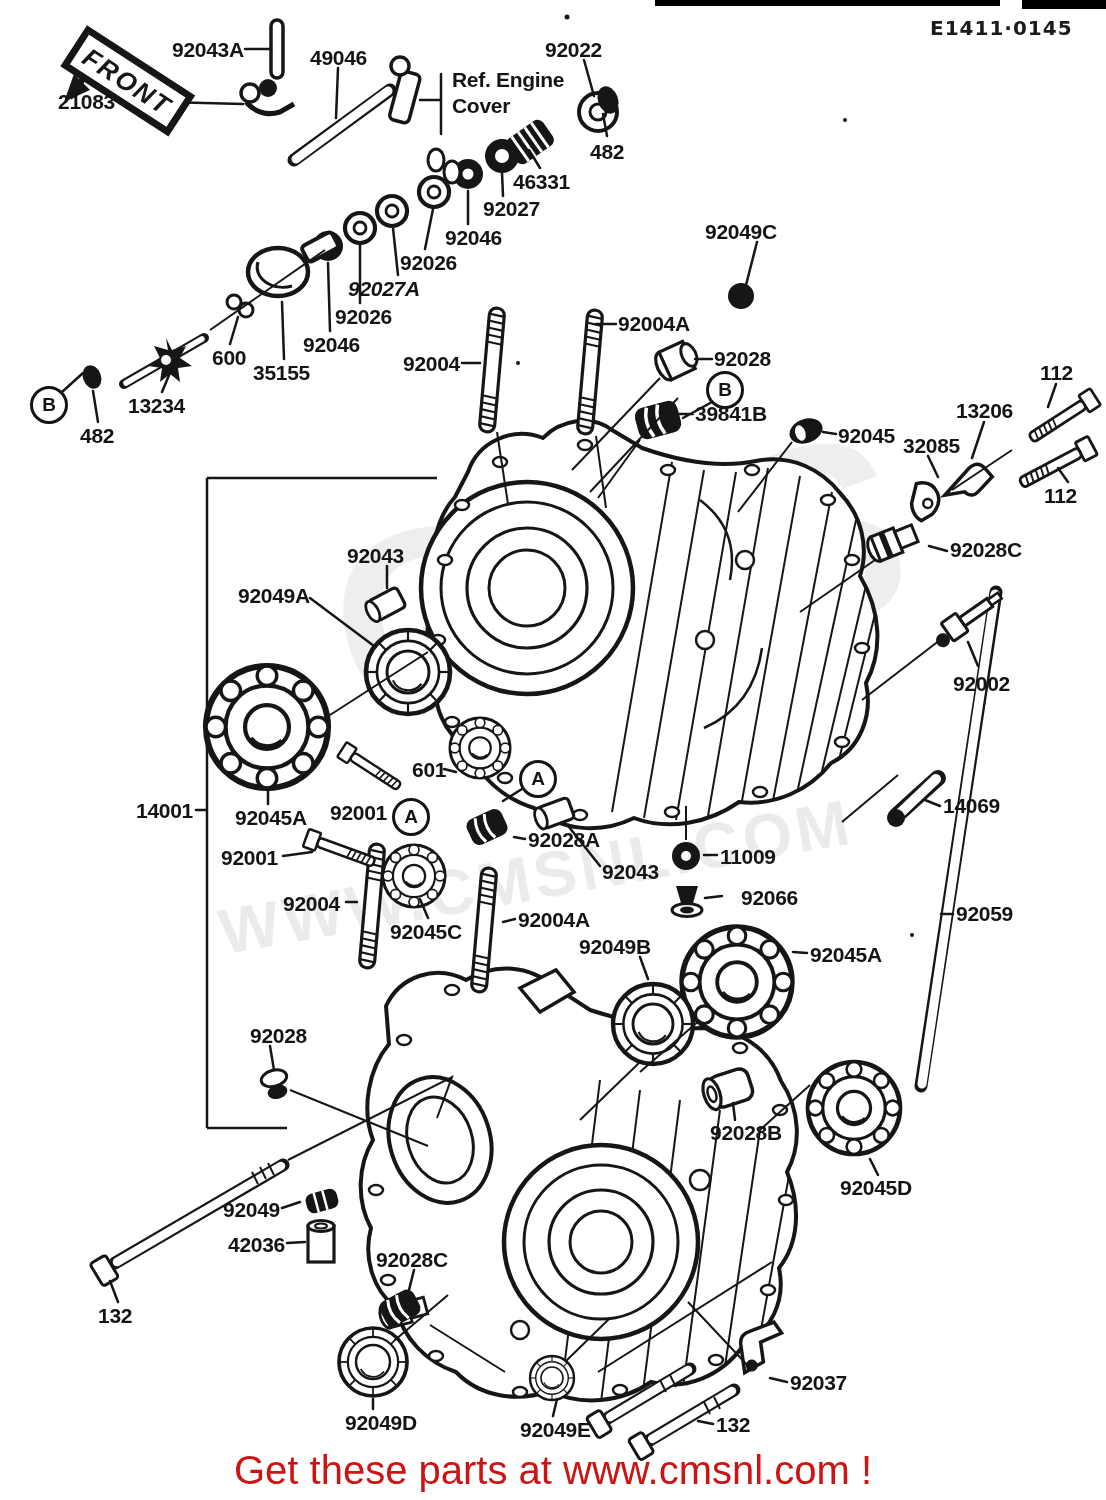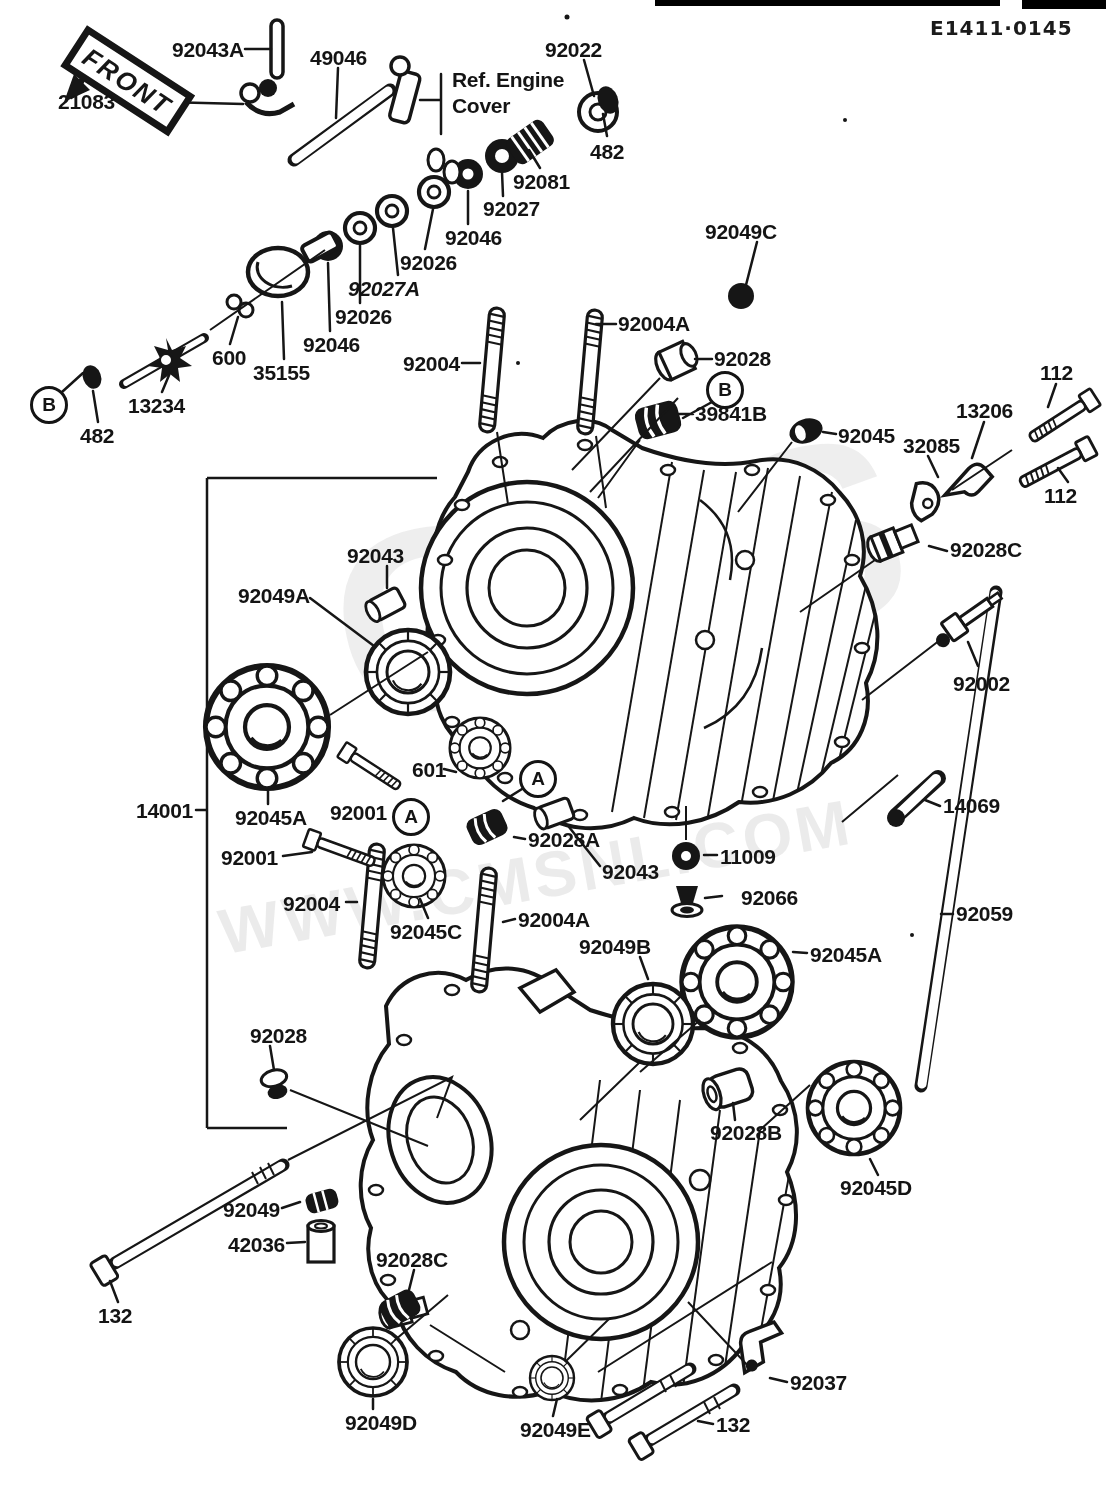--- a/index.html
+++ b/index.html
@@ -458,21 +458,21 @@
   <div class="txtlayer">
     <div id="diagram-code">E1411·0145</div>
     <div id="labels-layer">
         <span class="part-label" style="left: 172px; top: 38px;">92043A</span>
         <span class="part-label" style="left: 310px; top: 46px;">49046</span>
         <span class="part-label" style="left: 58px; top: 90px;">21083</span>
         <span class="part-label" style="left: 452px; top: 68px;">Ref. Engine</span>
         <span class="part-label" style="left: 452px; top: 94px;">Cover</span>
         <span class="part-label" style="left: 545px; top: 38px;">92022</span>
         <span class="part-label" style="left: 590px; top: 140px;">482</span>
-        <span class="part-label" style="left: 513px; top: 170px;">92081</span>
+        <span class="part-label" style="left: 513px; top: 170px;">46331</span>
         <span class="part-label" style="left: 483px; top: 197px;">92027</span>
         <span class="part-label" style="left: 445px; top: 226px;">92046</span>
         <span class="part-label" style="left: 400px; top: 251px;">92026</span>
         <span class="part-label" style="left: 348px; top: 277px; font-style: italic;">92027A</span>
         <span class="part-label" style="left: 335px; top: 305px;">92026</span>
         <span class="part-label" style="left: 303px; top: 333px;">92046</span>
         <span class="part-label" style="left: 212px; top: 346px;">600</span>
         <span class="part-label" style="left: 253px; top: 361px;">35155</span>
         <span class="part-label" style="left: 128px; top: 394px;">13234</span>
         <span class="part-label" style="left: 80px; top: 424px;">482</span>
@@ -519,13 +519,14 @@
         <span class="part-label" style="left: 790px; top: 1371px;">92037</span>
       </div>
     <div id="markers-layer">
         <div class="circled-marker" style="left: 30px; top: 386px;">B</div>
         <div class="circled-marker" style="left: 706px; top: 371px;">B</div>
         <div class="circled-marker" style="left: 392px; top: 798px;">A</div>
         <div class="circled-marker" style="left: 519px; top: 760px;">A</div>
       </div>
   </div>
 
+  <div id="promo-banner">Get these parts at www.cmsnl.com !</div>
 </div>
 
 </body></html>

